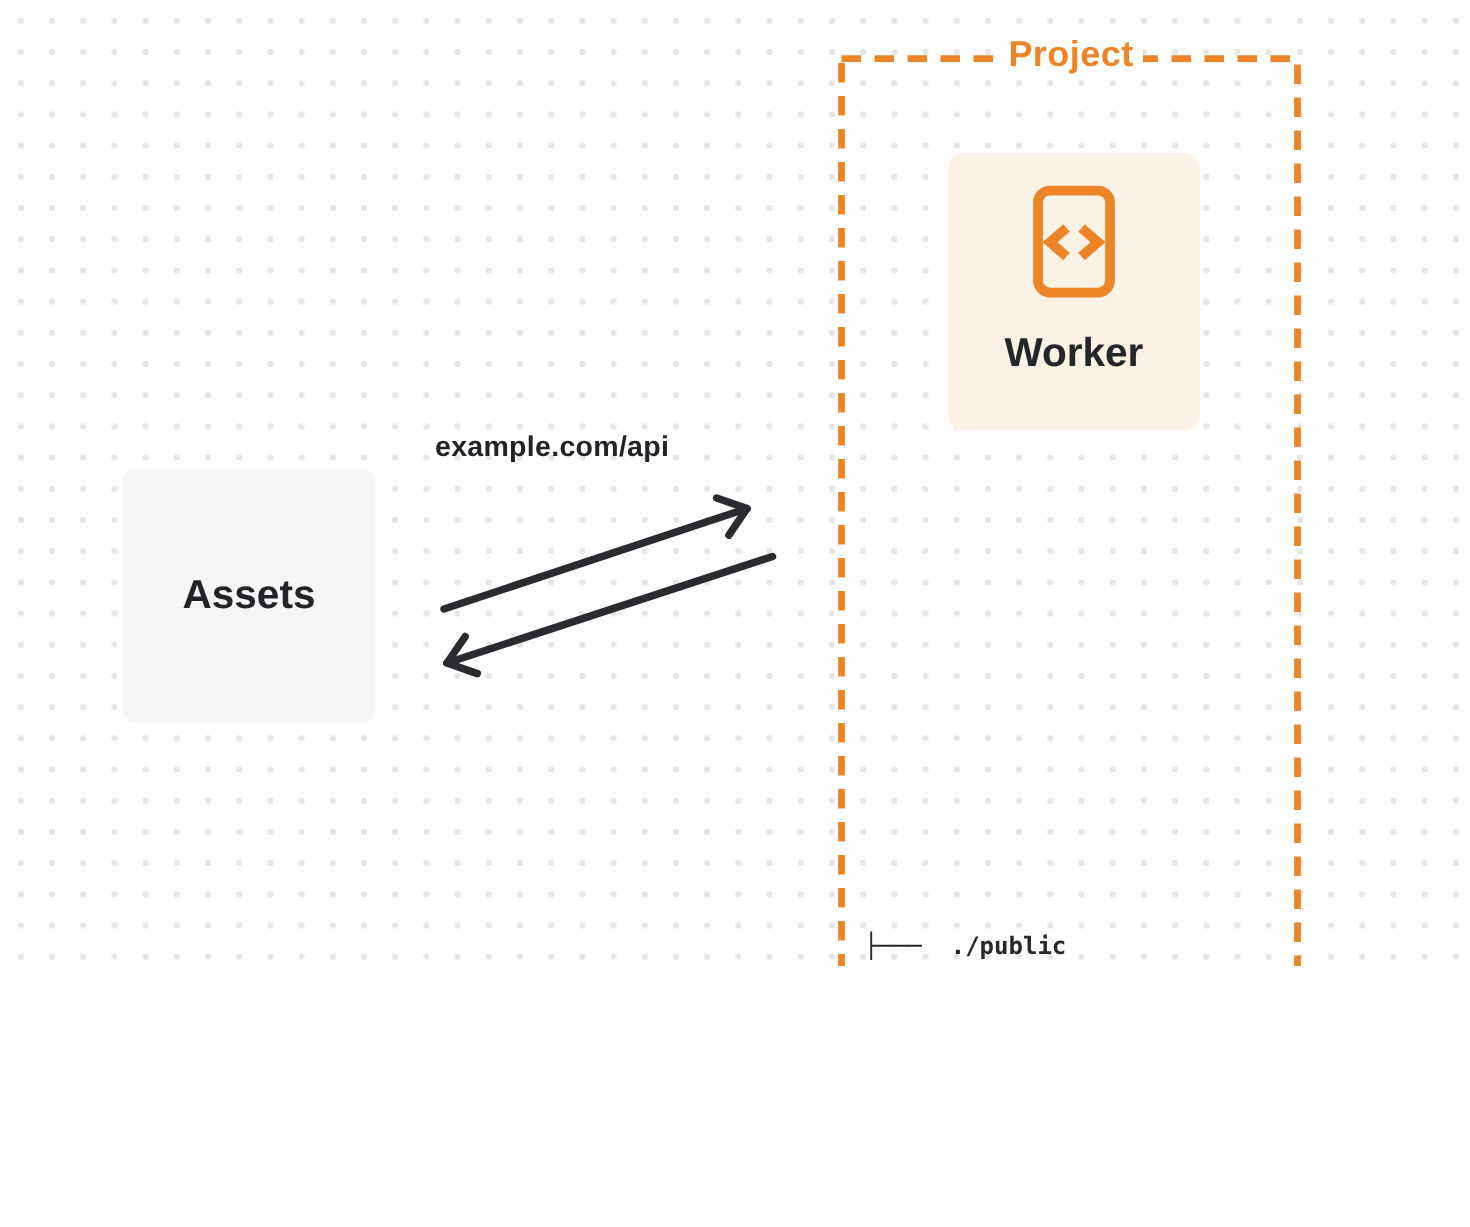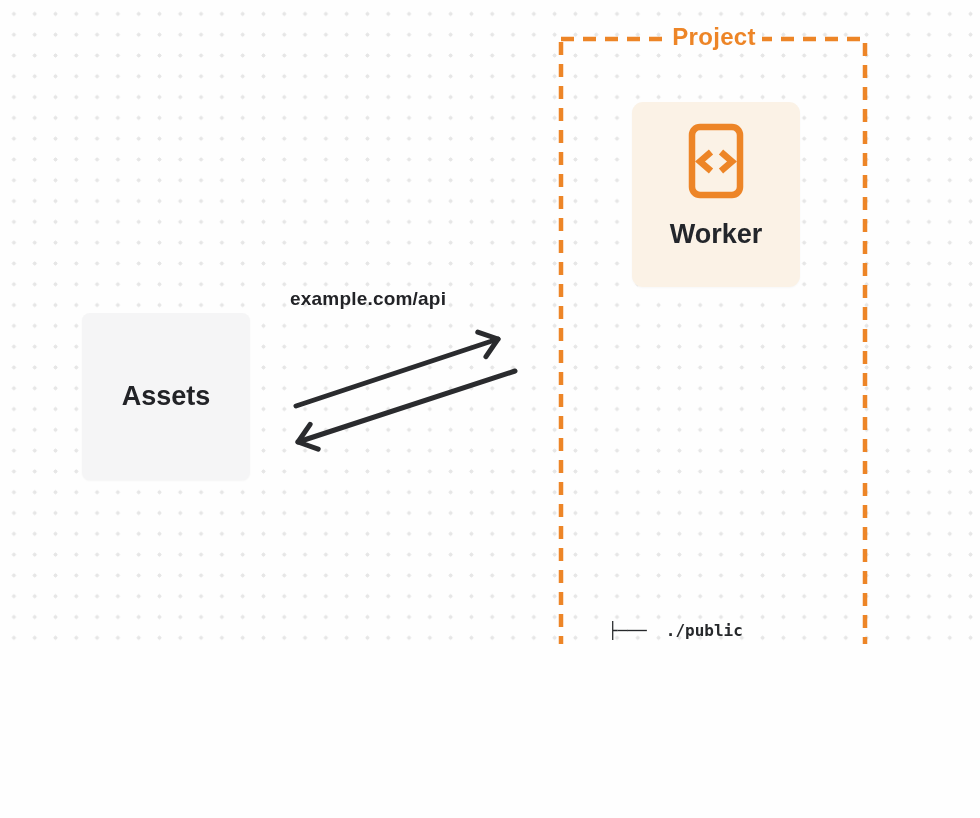--- a/index.html
+++ b/index.html
@@ -63,21 +63,21 @@
   .worker-card { left: 632px; top: 102px; background: #FBF2E6; padding-top: 21px; }
   .assets-card { left: 628px; top: 450px; background: #F9EFDC; padding-top: 34px; }
   .node-card .icon { flex: 0 0 auto; }
   .worker-card .label { margin-top: 16px; }
   .assets-card .label { margin-top: 22px; }
   .node-card .label {
     font-size: 27px; font-weight: 700; color: #23262B;
   }
   .file-tree {
     position: absolute;
-    left: 608px; top: 620px;
+    left: 576px; top: 620px;
     font-family: "DejaVu Sans Mono", monospace;
     font-size: 16px; line-height: 21px;
     color: #26282B; font-weight: 700; text-align: center;
   }
   .tree-line { white-space: pre; }
 </style>
 </head>
 <body>
 
 <div class="canvas">

